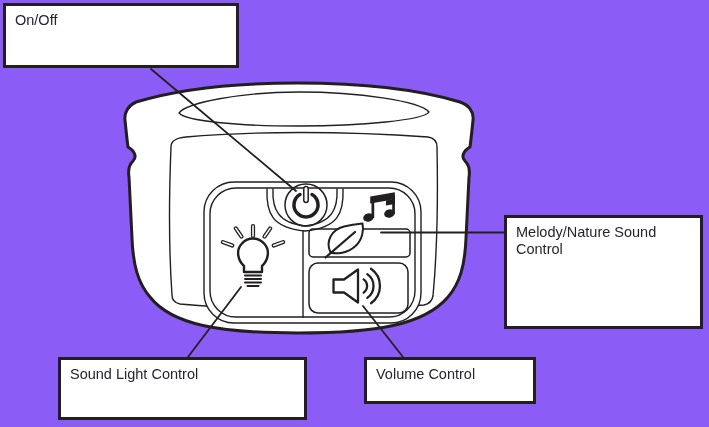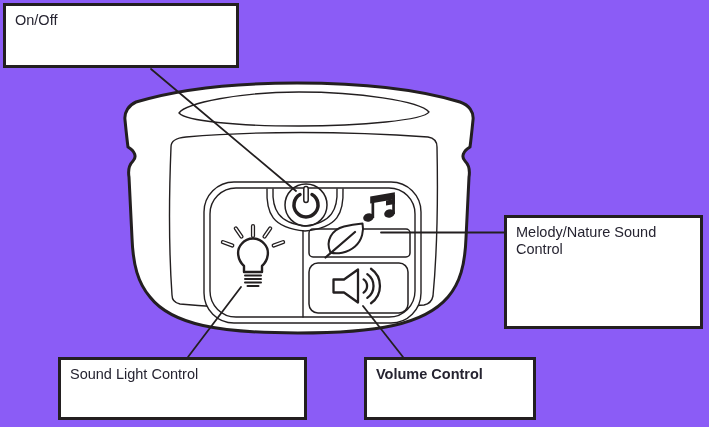--- a/index.html
+++ b/index.html
@@ -18,21 +18,21 @@
     box-sizing:border-box;
     color:#262431;
     font-size:14.5px;
     line-height:17px;
     padding:6px 9px;
   }
   .callout .lbl{display:block;}
   #co-onoff  {left:3px;  top:3px;   width:236px; height:65px;}
   #co-melody {left:504px;top:183px; width:199px; height:114px;margin-top:32px;}
   #co-night  {left:58px; top:357px; width:249px; height:63px;}
-  #co-volume {left:364px;top:357px; width:172px; height:63px;font-weight:bold;}
+  #co-volume {left:364px;top:357px; width:172px; height:47px;}
 </style>
 </head>
 <body>
 
 <div id="stage">
 
   <svg id="artwork" viewBox="0 0 709 427" fill="none" stroke="#231f20" stroke-linecap="round" stroke-linejoin="round">
 
     <path fill="#ffffff" stroke-width="3" d="M136,102 C182,88 236,83 297,83 C358,83 414,88 460,102
          C469,105 474,112 473,120 C472,130 471,140 470,147

